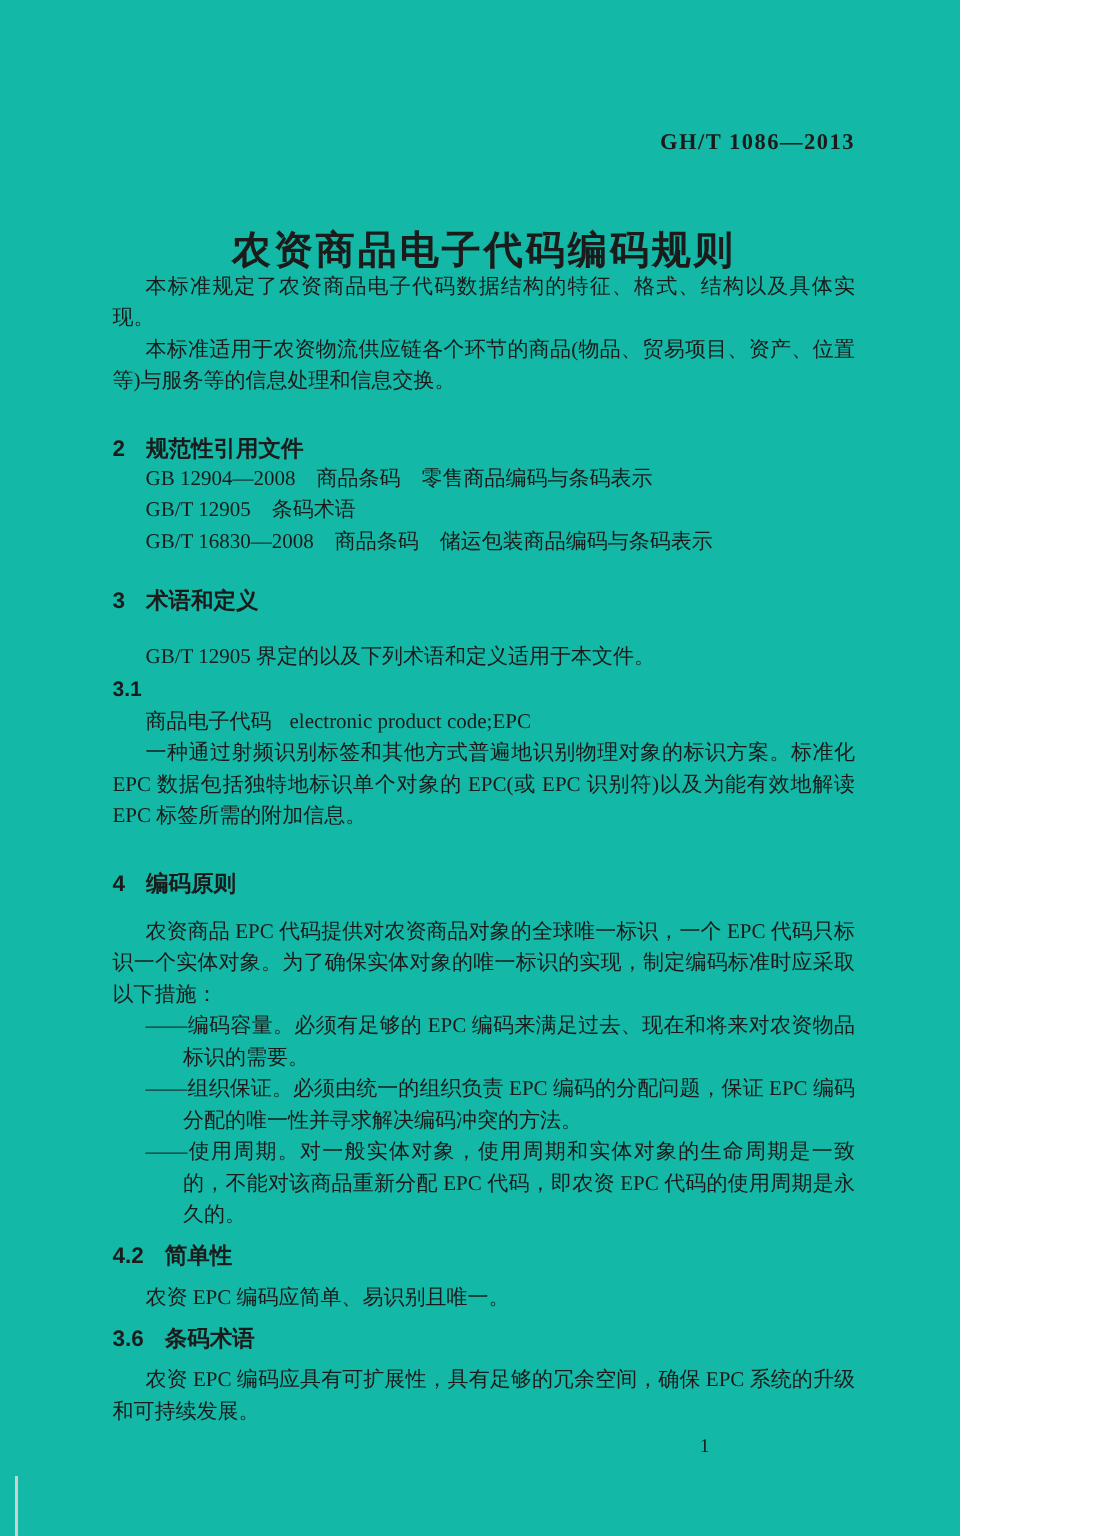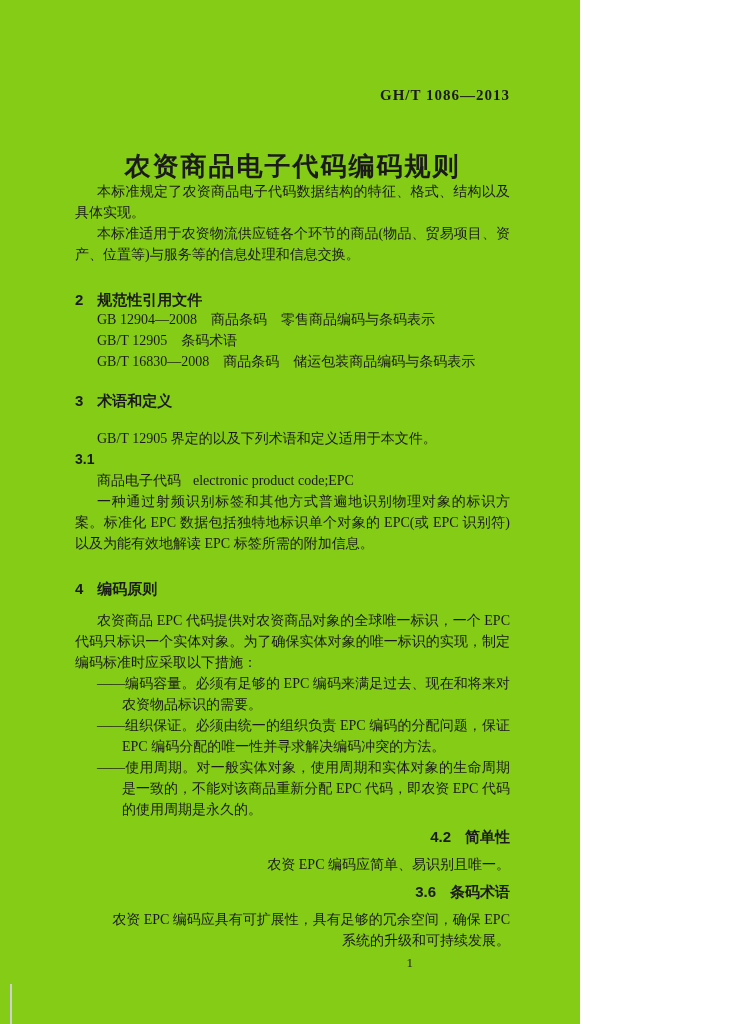--- a/index.html
+++ b/index.html
@@ -2,25 +2,25 @@
 <html><head>
 <meta charset="utf-8">
 <style>
   html, body {
     margin: 0;
     padding: 0;
     background: #ffffff;
   }
   .page {
     position: relative;
-    width: 580px;
+    width: 640px;
     height: 1024px;
     box-sizing: border-box;
     padding: 88px 70px 0 75px;
-    background: #84cc16;
+    background: #14b8a6;
     overflow: hidden;
     font-family: "Liberation Serif", "DejaVu Serif", serif;
     color: #1b1b1b;
   }
   .std-code {
     text-align: right;
     font-weight: bold;
     font-size: 15px;
     line-height: 15px;
     letter-spacing: 1px;
@@ -85,21 +85,21 @@
     line-height: 15px;
   }
   .artifact {
     position: absolute;
     background: #d8d8d8;
   }
   .artifact.right-edge { left: 719px; top: 938px; width: 1px; height: 86px; }
   .artifact.left-edge  { left: 10px;  top: 984px; width: 2px; height: 40px; background:#d0d0d0; }
 
   .mt0  { margin-top: 0; }
-  .mt8  { margin-top: 8px; text-align: right; }
+  .mt8  { margin-top: 8px; }
   .mt12 { margin-top: 12px; }
   .mt16 { margin-top: 26px; }
   .mt18 { margin-top: 18px; }
   .mt20 { margin-top: 20px; }
   .mt24 { }
   .mt40 { margin-top: 40px; }
 </style>
 </head>
 <body>
 

